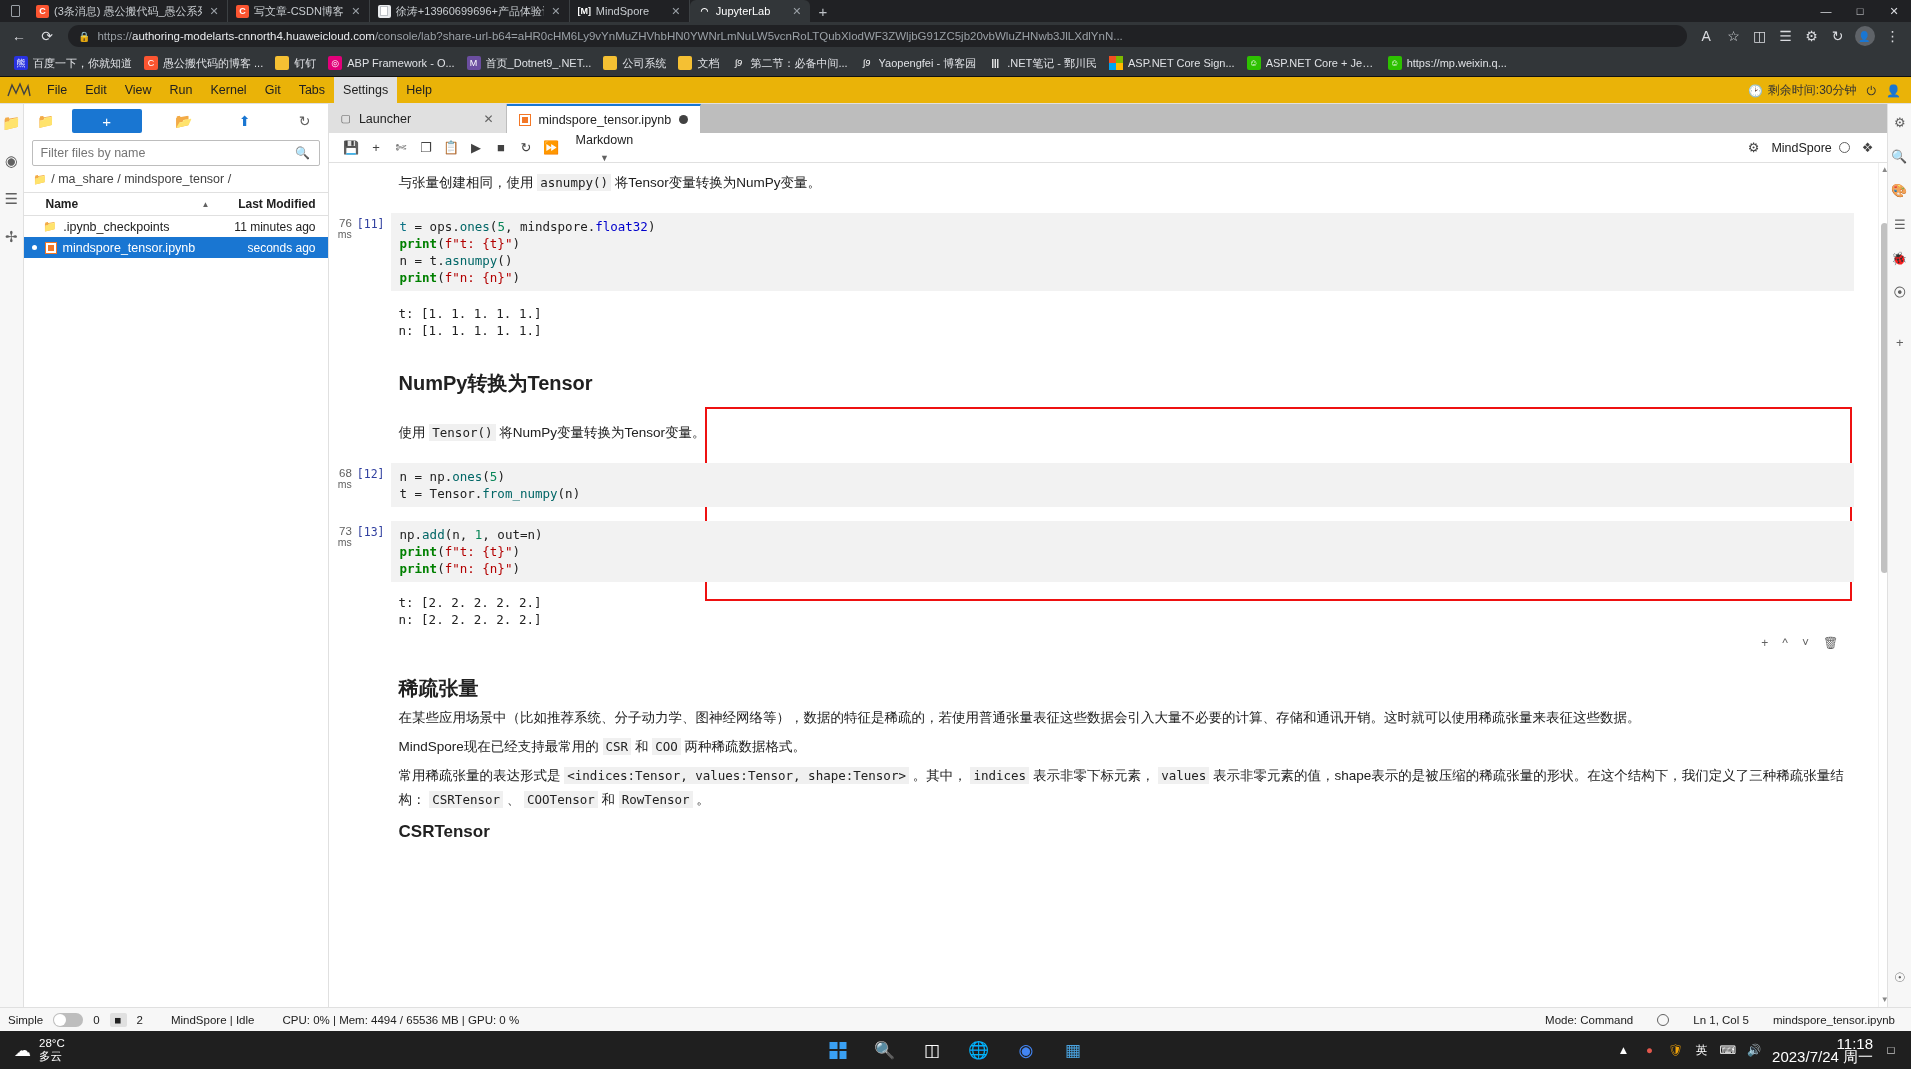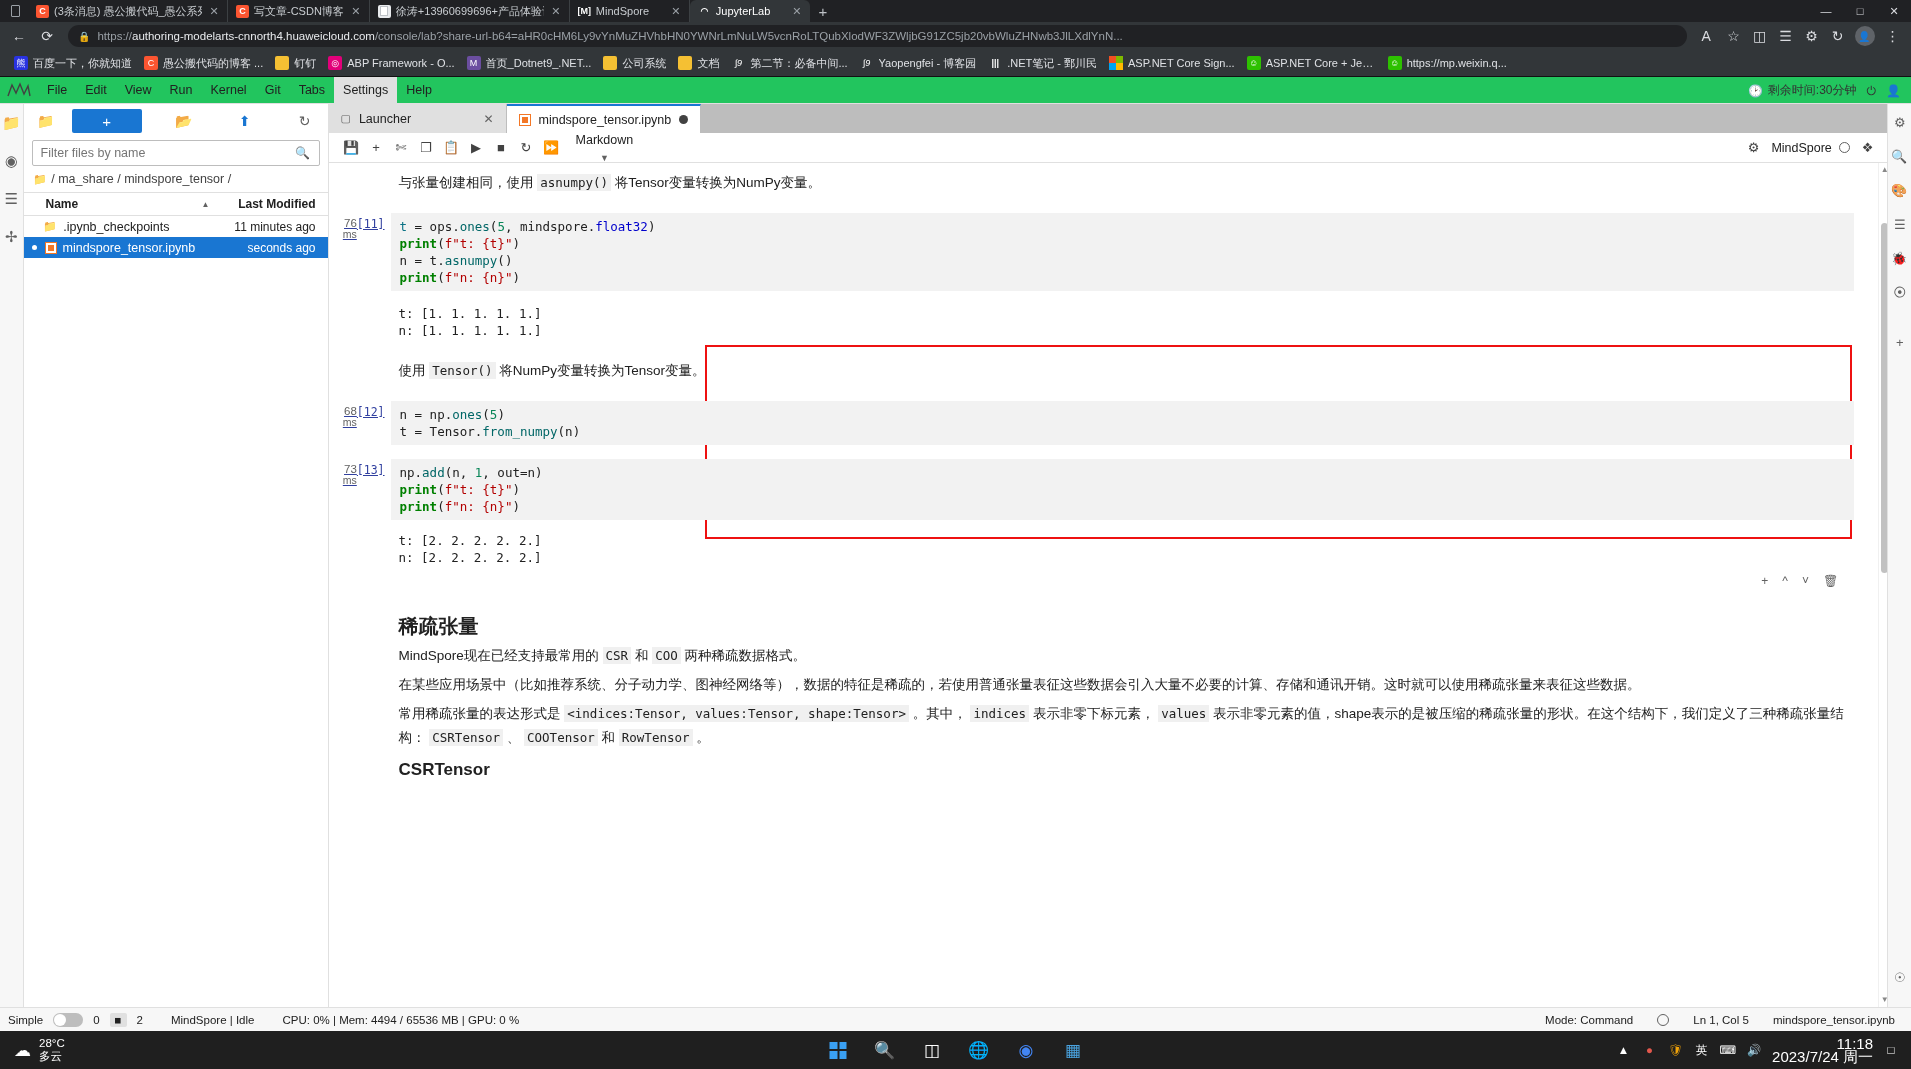--- a/index.html
+++ b/index.html
@@ -81,21 +81,21 @@
   .ic-wechat { background:#2dc100; border-radius:50%; }
   .bmlabel { max-width: 110px; overflow: hidden; text-overflow: ellipsis; }
 
   
   #jlab {
     position: absolute; left: 0; top: 76px; width: 1911px; height: 955px;
     background: #ffffff; display: flex; flex-direction: column;
     border-top: 1px solid #111;
   }
   #jl-menubar {
-    height: 27px; display: flex; align-items: center; background: #22c55e;
+    height: 27px; display: flex; align-items: center; background: #eab308;
     border-bottom: 1px solid #e0e0e0; font-size: 12.5px; color: #212121; position: relative;
   }
   #jl-logo { width: 38px; height: 27px; display:flex;align-items:center;justify-content:center; }
   .menuitem { padding: 0 9px; height: 27px; line-height: 27px; }
   .menuitem.sel { background: #e0e0e0; }
   #jl-menu-right { position: absolute; right: 0; top:0; height:27px; display:flex; align-items:center; gap:10px; padding-right: 10px; font-size: 12px; color:#333;}
   #jl-menu-right .clock { display:flex;align-items:center;gap:5px; }
 
   #jl-body { flex: 1 1 auto; display: flex; min-height: 0; }
 
@@ -160,21 +160,21 @@
   #nb-content { flex:1 1 auto; padding: 0 0 0 0; position:relative; min-width:0; }
 
   .cell { display:flex; align-items:flex-start; position:relative; }
   .prompt {
     width: 62px; flex: 0 0 62px; text-align:right; padding-right:6px; padding-top:4px;
     font-family:"DejaVu Sans Mono", monospace; font-size:11px; color:#303f9f;
   }
   .prompt .ms { display:block; color:#616161; font-family:"Liberation Sans",sans-serif; font-size:10.5px; line-height:1.05;}
   .prompt .ms b { display:block; font-weight:normal; font-size:11.5px;}
   .prompt .idx { font-size:11.5px; }
-  .promptrow { display:flex; justify-content:flex-end; align-items:flex-start;text-decoration:underline;}
+  .promptrow { display:flex; justify-content:flex-end; gap:5px; align-items:flex-start;}
   .codebox {
     flex:1 1 auto; background:#f2f2f2; border:1px solid #f2f2f2; padding: 4px 8px;
     font-family:"DejaVu Sans Mono", monospace; font-size:12.5px; line-height:17px;
     color:#212121; white-space:pre; overflow:hidden; margin-right: 24px;
   }
   .outbox {
     flex:1 1 auto; padding: 4px 8px; font-family:"DejaVu Sans Mono", monospace;
     font-size:12.5px; line-height:17px; color:#212121; white-space:pre; margin-right:24px;
   }
   .mdbox { flex:1 1 auto; padding: 4px 8px 4px 8px; font-size:13.5px; line-height:24px; color:#212121; margin-right:24px;}
@@ -490,20 +490,26 @@
 <span class="tok-k">print</span>(<span class="tok-s">f"t: {t}"</span>)
 n = t.<span class="tok-fn">asnumpy</span>()
 <span class="tok-k">print</span>(<span class="tok-s">f"n: {n}"</span>)</div>
           </div>
           <div class="cell" style="margin-top:10px">
             <div class="prompt"></div>
             <div class="outbox">t: [1. 1. 1. 1. 1.]
 n: [1. 1. 1. 1. 1.]</div>
           </div>
 
+          <div class="cell" style="margin-top:14px">
+            <div class="prompt"></div>
+            <div class="mdbox">
+                <h2>NumPy转换为Tensor</h2>
+              </div>
+          </div>
 
           <div style="position:relative; margin-top:2px;">
             <div id="sel-cell-box" style="left:376px; top:0px; right:26px; height:194px;"></div>
 
             <div class="cell" style="padding-top:10px">
               <div class="prompt"></div>
               <div class="mdbox">使用 <code class="ic">Tensor()</code> 将NumPy变量转换为Tensor变量。</div>
             </div>
 
             <div class="cell" style="margin-top:14px">
@@ -540,22 +546,22 @@
               <span>^</span>
               <span>˅</span>
               <span>🗑</span>
             </div>
           </div>
 
           <div class="cell" style="margin-top:6px">
             <div class="prompt"></div>
             <div class="mdbox">
               <h2>稀疏张量</h2>
+              <p>在某些应用场景中（比如推荐系统、分子动力学、图神经网络等），数据的特征是稀疏的，若使用普通张量表征这些数据会引入大量不必要的计算、存储和通讯开销。这时就可以使用稀疏张量来表征这些数据。</p>
               <p>MindSpore现在已经支持最常用的 <code class="ic">CSR</code> 和 <code class="ic">COO</code> 两种稀疏数据格式。</p>
-              <p>在某些应用场景中（比如推荐系统、分子动力学、图神经网络等），数据的特征是稀疏的，若使用普通张量表征这些数据会引入大量不必要的计算、存储和通讯开销。这时就可以使用稀疏张量来表征这些数据。</p>
               <p>常用稀疏张量的表达形式是 <code class="ic">&lt;indices:Tensor, values:Tensor, shape:Tensor&gt;</code> 。其中， <code class="ic">indices</code> 表示非零下标元素， <code class="ic">values</code> 表示非零元素的值，shape表示的是被压缩的稀疏张量的形状。在这个结构下，我们定义了三种稀疏张量结构： <code class="ic">CSRTensor</code> 、 <code class="ic">COOTensor</code> 和 <code class="ic">RowTensor</code> 。</p>
               <h3>CSRTensor</h3>
             </div>
           </div>
 
         </div>
 
         <div id="nb-vscroll">
           <div class="arrow" style="top:2px">▲</div>
           <div class="thumb" style="top:60px; height:350px;"></div>

